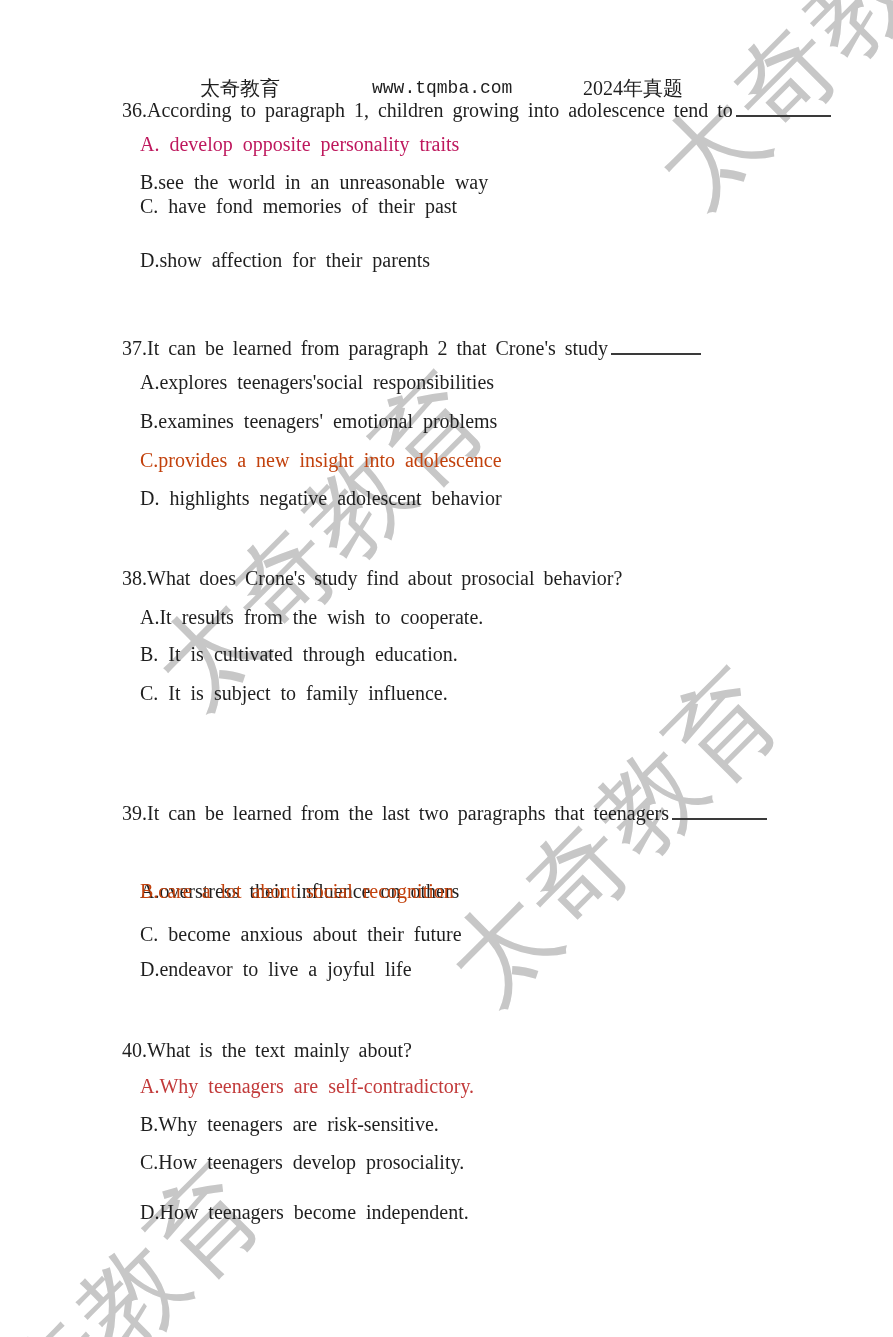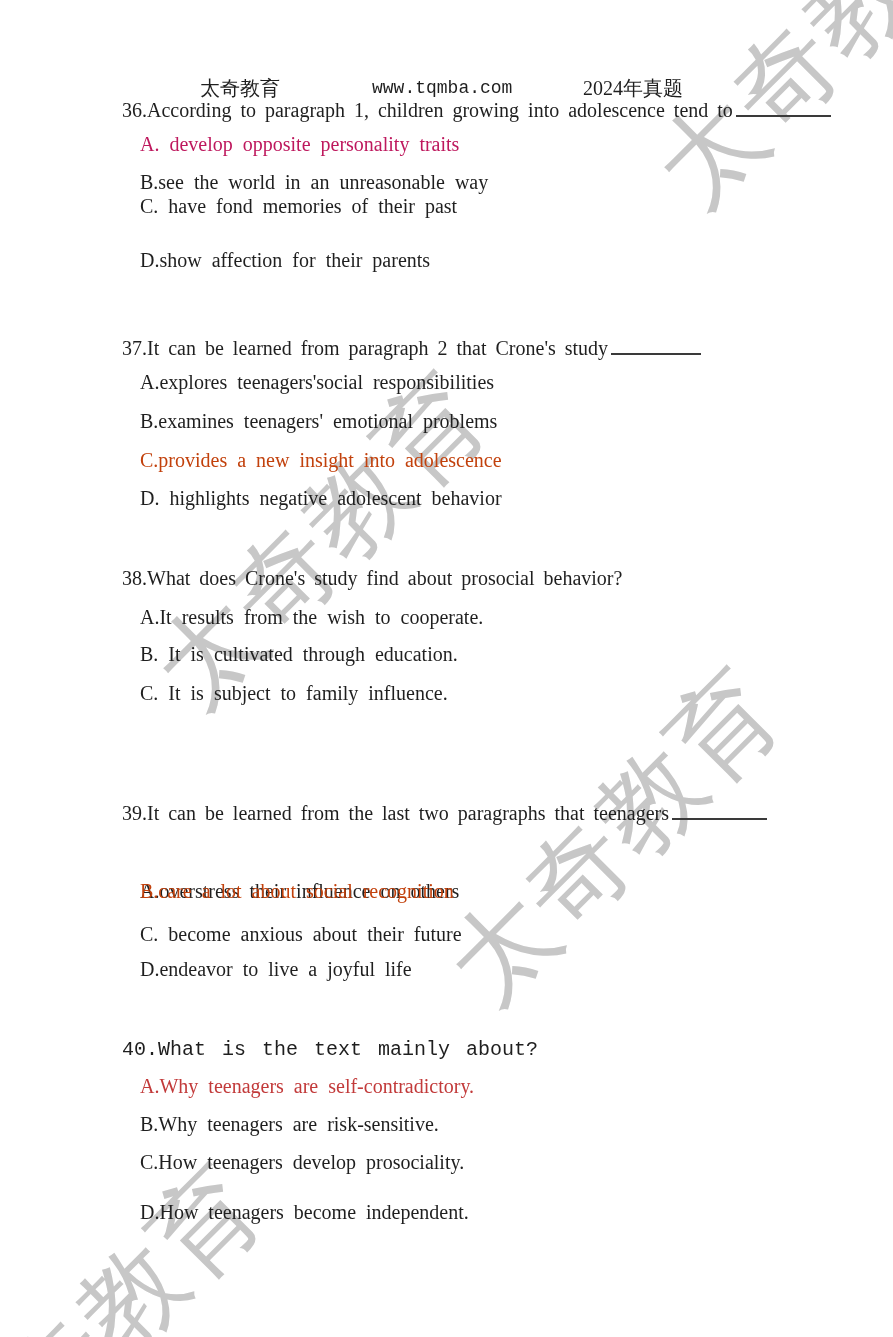--- a/index.html
+++ b/index.html
@@ -49,21 +49,21 @@
     margin-left:3px;
     vertical-align:baseline;
   }
   .blank-95{width:95px;}
   .blank-90{width:90px;}
   
   .q36-stem{top:98px;}  .q36-a{top:132px;} .q36-b{top:170px;} .q36-c{top:194px;} .q36-d{top:248px;}
   .q37-stem{top:336px;} .q37-a{top:370px;} .q37-b{top:409px;} .q37-c{top:448px;} .q37-d{top:486px;}
   .q38-stem{top:566px;} .q38-a{top:605px;} .q38-b{top:642px;} .q38-c{top:681px;} .q38-d{top:720px;}
   .q39-stem{top:801px;} .q39-a{top:844px;margin-top:35px;} .q39-b{top:879px;} .q39-c{top:922px;} .q39-d{top:957px;}
-  .q40-stem{top:1038px;font-family:Liberation Mono, monospace;}.q40-a{top:1074px;}.q40-b{top:1112px;}.q40-c{top:1150px;}.q40-d{top:1190px;margin-top:10px;}
+  .q40-stem{top:1038px;}.q40-a{top:1074px;}.q40-b{top:1112px;}.q40-c{top:1150px;}.q40-d{top:1190px;margin-top:10px;}
 </style>
 </head>
 <body>
 
 <div class="page">
 
   <div class="wm wm1" style="color: rgb(199, 199, 199);">太奇教育</div>
   <div class="wm wm2" style="color: rgb(199, 199, 199);">太奇教育</div>
   <div class="wm wm3" style="color: rgb(199, 199, 199);">太奇教育</div>
   <div class="wm wm4" style="color: rgb(199, 199, 199);">太奇教育</div>

